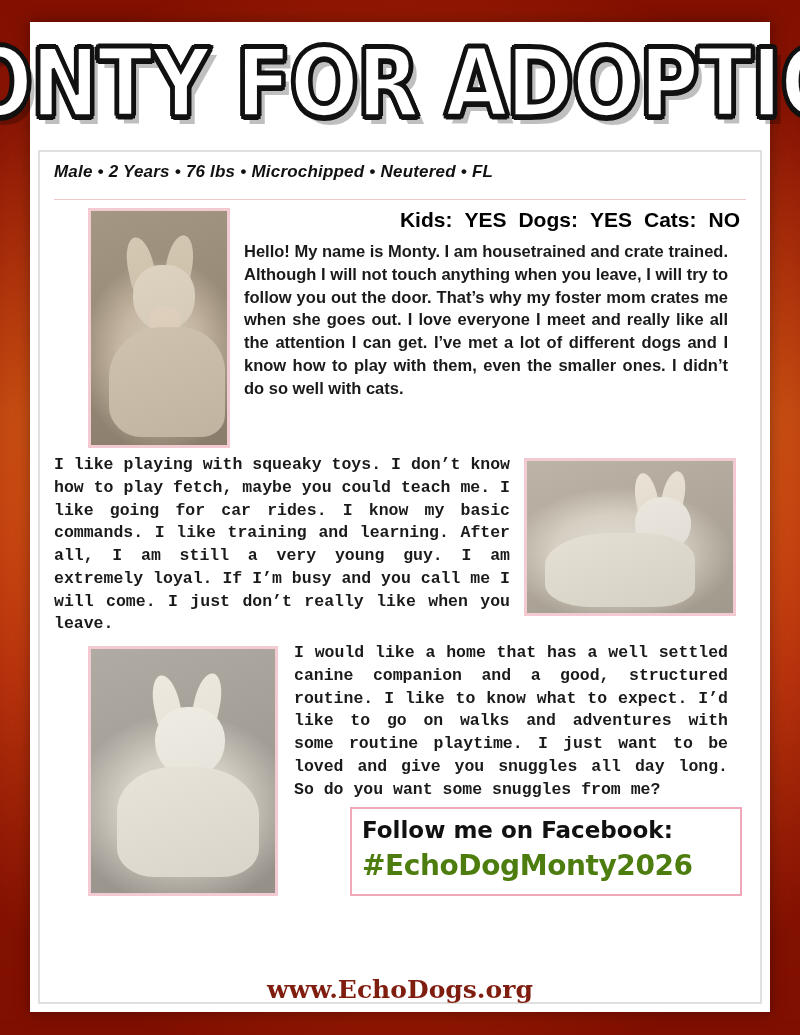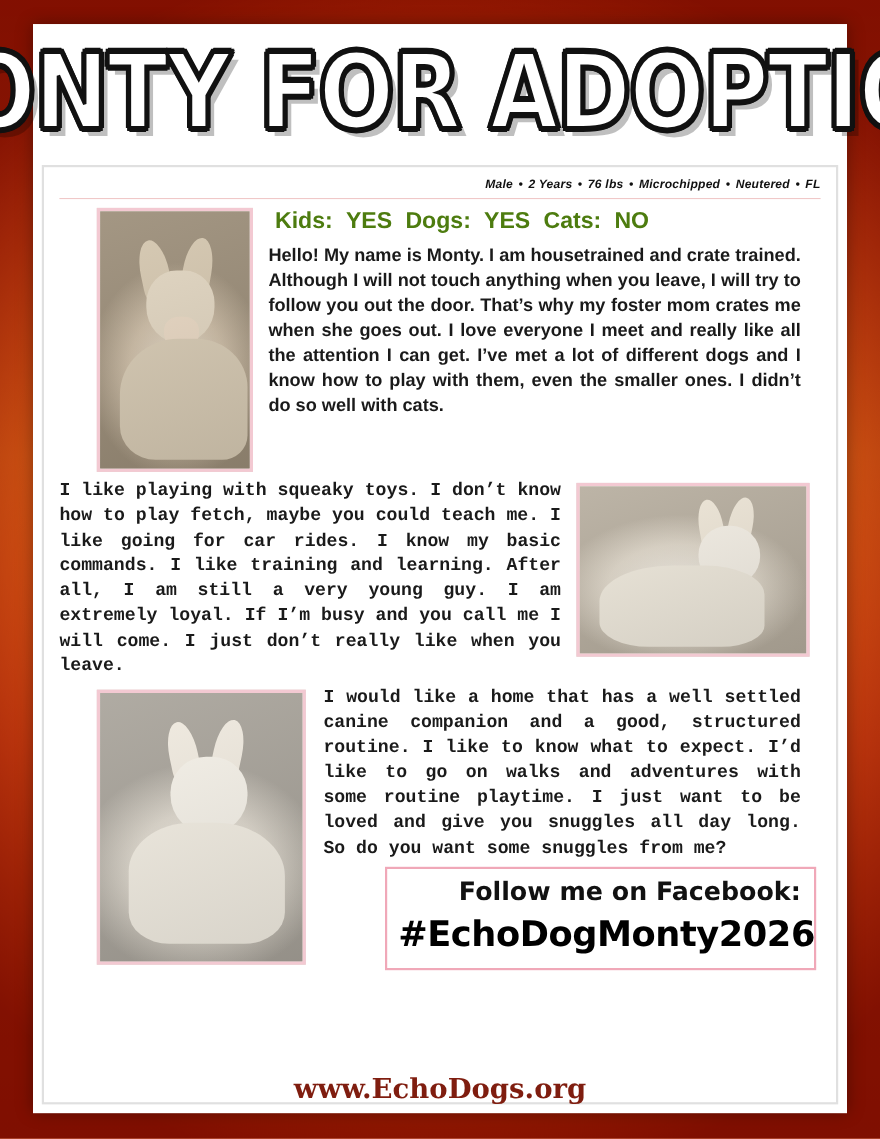--- a/index.html
+++ b/index.html
@@ -45,38 +45,38 @@
   
   .inner {
     position: absolute;
     left: 8px; top: 128px;
     width: 724px; height: 854px;
     border: 2px solid #e0e0e0;
     background: #fff;
     padding: 10px 14px 6px 14px;
   }
   .meta {
-    text-align: right;
-    font-size: 11px;
+    text-align: left;
+    font-size: 17px;
     font-weight: 700;
     font-style: italic;
     color: #111;
     letter-spacing: 0.2px;
-    padding-bottom: 6px;
+    padding-bottom: 17px;
     border-bottom: 1.5px solid #f0c8c8;
     margin-bottom: 8px;
   }
   .meta span { white-space: nowrap; }
   .dot { color:#111; padding: 0 5px; }
 
   .kids-line {
-    text-align: left;
+    text-align: right;
     font-size: 21px;
     font-weight: 700;
-    color: #4d7c0f;
+    color: #000000;
     margin: 2px 0 8px 0;
   }
   .kids-line .k { padding: 0 6px; }
 
   
   .photo {
     border: 3px solid #f3c9d2;
     background: #ded8d0;
     position: relative;
     overflow: hidden;
@@ -140,31 +140,31 @@
   }
   .para1 { margin-left: 6px; }
   .para2 { clear: none; margin-top: 4px; font-family: Liberation Mono, monospace; }
   .para3 { margin-top: 2px; font-family: Liberation Mono, monospace; }
 
   
   .fb-box {
     border: 2px solid #f0a8b8;
     width: 392px;
     padding: 8px 12px 12px 10px;
-    text-align: right;
+    text-align: left;
     float: right;
     margin: 0 4px 0 10px;
   }
   .fb-title {
     font-family: "DejaVu Sans", sans-serif;
     font-size: 23px; font-weight: 700; color: #111; margin-bottom: 6px;
   }
   .fb-handle {
     font-family: "DejaVu Sans", sans-serif;
-    font-size: 32px; font-weight: 700; color: #000000; letter-spacing: -0.4px;
+    font-size: 28px; font-weight: 700; color: #4d7c0f; letter-spacing: -0.4px;
   }
 
   
   .footer {
     position: absolute;
     left: 8px; bottom: 2px;
     width: 724px;
     display: flex;
     justify-content: space-around;
     align-items: center;

